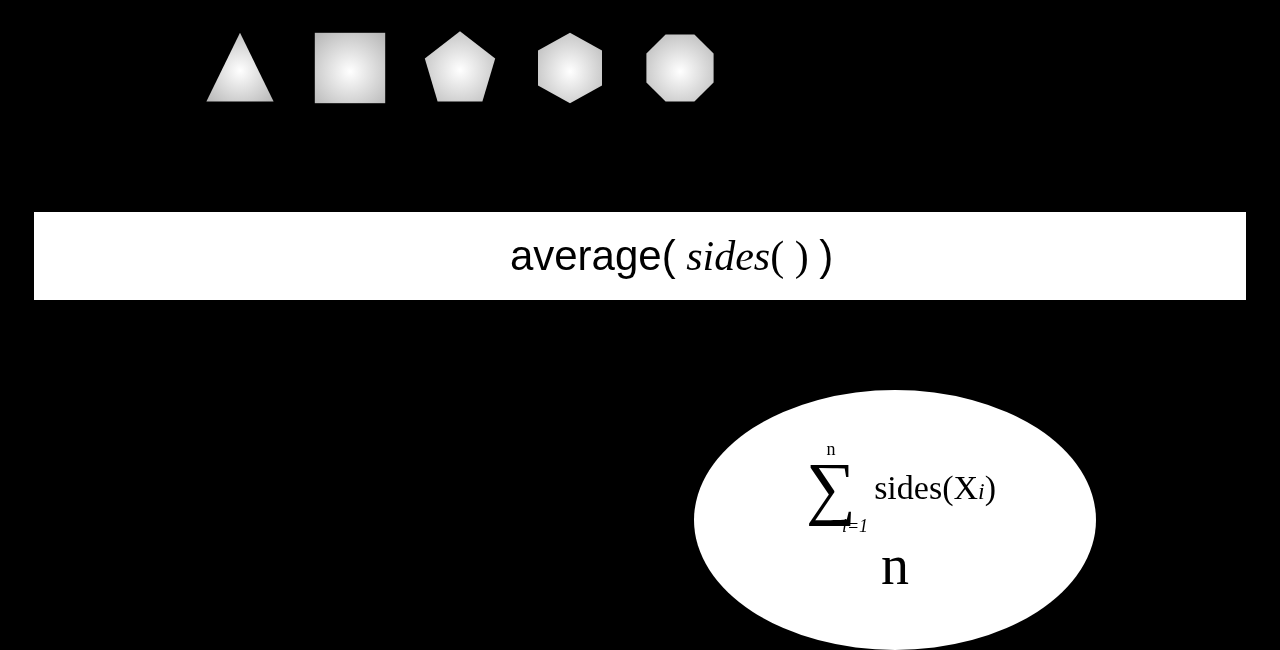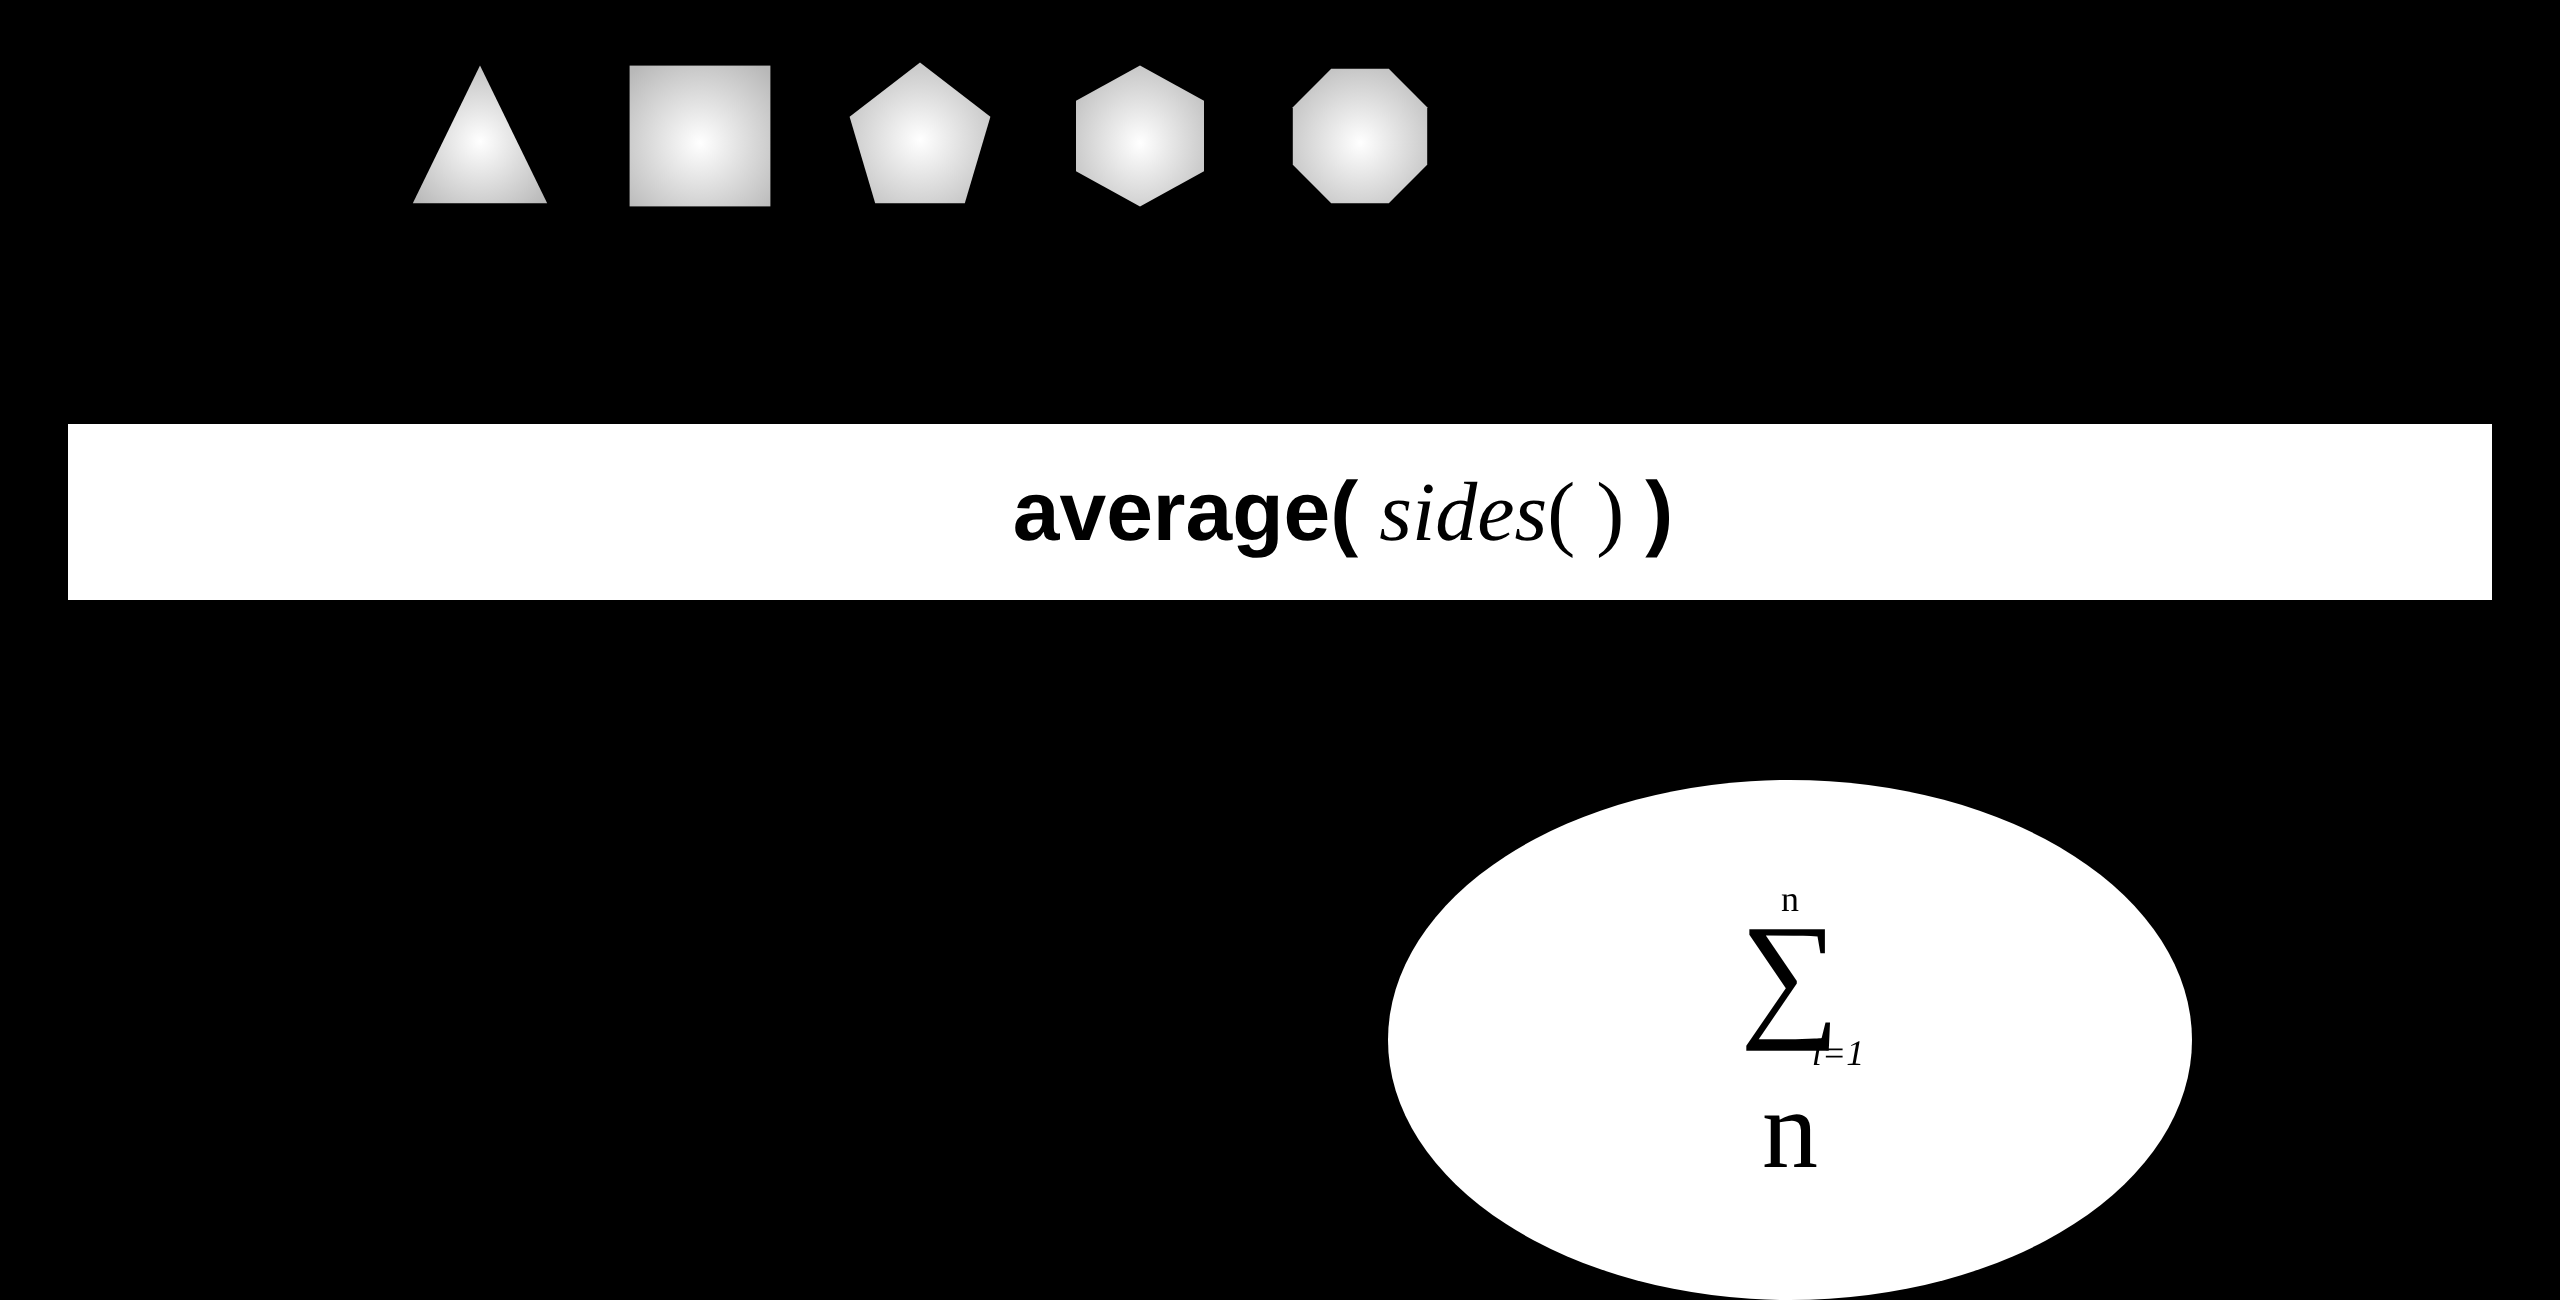--- a/index.html
+++ b/index.html
@@ -51,21 +51,21 @@
     justify-content: center;
   }
   .banner-text {
     color: #000;
     font-size: 42px;
     line-height: 1;
     white-space: pre;
   }
   .bold-sans {
     font-family: Arial, Helvetica, sans-serif;
-    font-weight: 700;
+    font-weight: 400;
   }
   .italic-serif {
     font-family: Georgia, 'Times New Roman', serif;
     font-style: italic;
   }
 
   
   .ellipse {
     position: absolute;
     left: 694px;
@@ -210,20 +210,23 @@
 
   <div class="ellipse">
     <div class="formula">
       <span class="frac">
         <span class="numer">
           <span class="sigma-block">
             <span class="sigma-top">n</span>
             <span class="sigma">∑</span>
             <span class="sigma-bot">i=1</span>
           </span>
+          <span class="sides-term">
+            <span>sides</span>(<span>X</span><span class="xi-i">i</span>)
+          </span>
         </span>
         <span class="fracline"></span>
         <span class="denom">n</span>
       </span>
     </div>
   </div>
 
 </div>
 
 </body></html>

